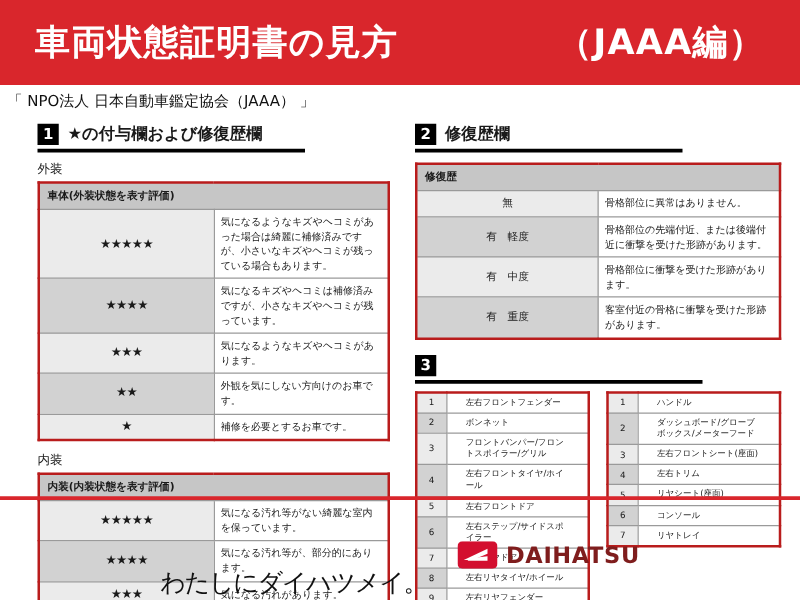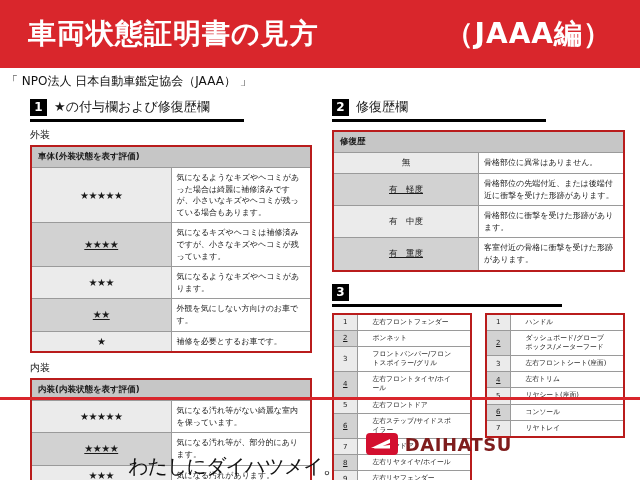--- a/index.html
+++ b/index.html
@@ -25,42 +25,42 @@
   .sec-head {
     display:flex; align-items:center; gap:7px;
     border-bottom:3px solid #000; padding-bottom:3px; margin:4px 0 6px 0;
   }
   .w1 { width:214px; } .w3 { width:230px; }
   .sec-num {
     background:#000; color:#fff; font-weight:bold; font-size:12px;
     width:17px; height:17px; flex:none;
     display:flex; align-items:center; justify-content:center;
   }
-  .sec-title { font-weight:normal; font-size:13px; white-space:nowrap; }
+  .sec-title { font-weight:bold; font-size:13px; white-space:nowrap; }
   .sub-label { font-weight:normal; font-size:10px; margin:6px 0 3px 0; }
 
   
   table { border-collapse:collapse; width:100%; table-layout:fixed; }
   .boxed { border:2px solid #b91c1c; }
   .boxed th, .boxed td { border:1px solid #9a9a9a; }
   .boxed th {
     background:#c6c6c6; font-size:8.5px; font-weight:bold;
     text-align:left; padding:4px 6px;
   }
   td.stars {
     width:72px; text-align:center; font-size:10px; letter-spacing:-0.5px;
     padding:3px 1px; vertical-align:middle;
   }
   td.grade {
     width:58px; text-align:center; font-size:8.5px; padding:4px 2px;
     vertical-align:middle; white-space:nowrap;
   }
   td.desc { font-size:8px; line-height:1.45; padding:4px 5px; background:#fff; vertical-align:middle; }
   .row-light { background:#ebebeb; }
-  .row-dark  { background:#d2d2d2;text-decoration:underline; }
+  .row-dark  { background:#d2d2d2; }
   .mt { margin-top:8px; }
 
   
   .items-wrap { display:flex; gap:13px; align-items:flex-start; }
   .items-wrap table { flex:1; }
   td.no {
     width:24px; text-align:center; font-size:7px; padding:2px 1px; vertical-align:middle;
   }
   td.item {
     font-size:6.8px; line-height:1.35; padding:3px 15px; background:#fff; vertical-align:middle;

